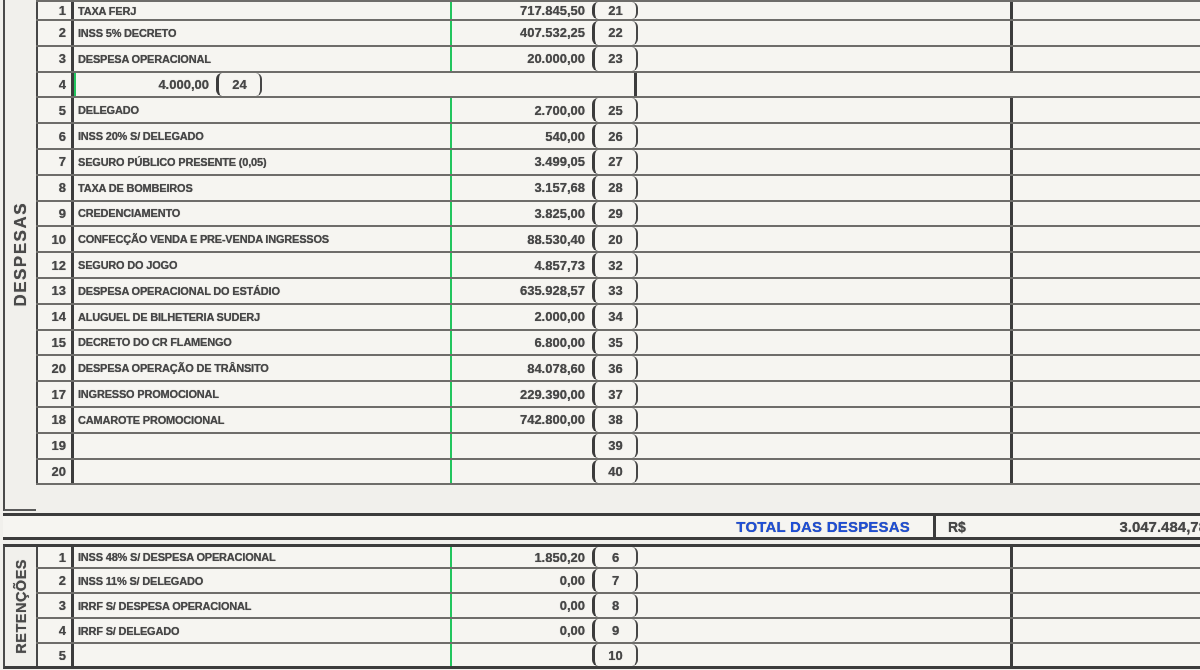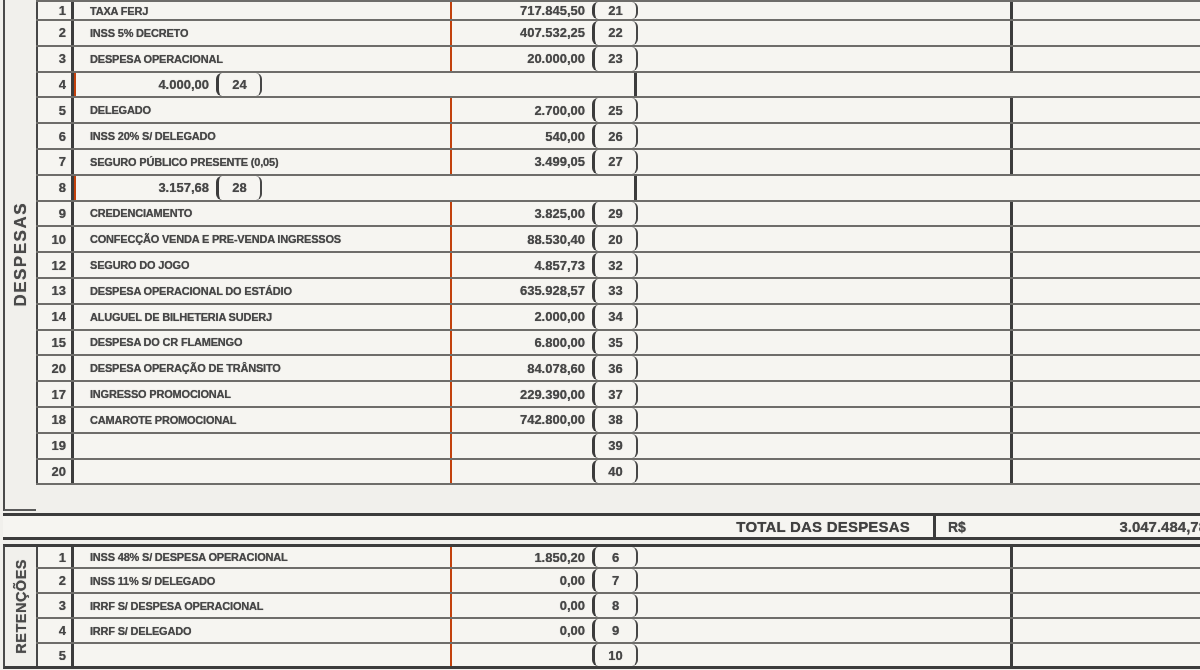--- a/index.html
+++ b/index.html
@@ -35,38 +35,38 @@
   #despesas-rows .row:first-child{height:21px;border-top:2px solid #6e6d6a;}
   #retencoes-rows .row{height:25px;}
   #retencoes-rows .row:first-child{border-top:3px solid #3c3c3c;}
   #retencoes-rows .row:last-child{border-bottom:3px solid #3c3c3c;}
 
   .c{display:flex;align-items:center;box-sizing:border-box;overflow:hidden;
      white-space:nowrap;color:#474747;font-weight:bold;
      text-shadow:0 0 0.7px rgba(71,71,71,.8);}
   .n1{width:38px;border-left:2px solid #474747;border-right:3px solid #3c3c3c;
       justify-content:flex-end;padding-right:5px;font-size:13px;}
-  .d1{width:376px;padding-left:16px;font-size:11px;letter-spacing:-0.2px;}
-  .v1{width:142px;border-left:2px solid #c2410c;justify-content:flex-end;
+  .d1{width:376px;padding-left:4px;font-size:11px;letter-spacing:-0.2px;}
+  .v1{width:142px;border-left:2px solid #22c55e;justify-content:flex-end;
       padding-right:7px;font-size:13px;}
   .n2{width:46px;border-left:3px solid #3c3c3c;border-right:2px solid #474747;
       justify-content:center;font-size:13px;border-radius:6px;}
   .d2{width:372px;padding-left:4px;font-size:11px;}
   .v2{width:190px;border-left:3px solid #3c3c3c;justify-content:flex-end;
       padding-right:6px;font-size:13px;}
 
   
   .total-row{
     position:absolute;left:3px;top:513px;width:1197px;height:27px;
     box-sizing:border-box;background:#f6f5f1;
     border-top:3px solid #3c3c3c;border-bottom:3px solid #3c3c3c;
   }
   .total-label{
     position:absolute;right:290px;top:0;height:21px;line-height:21px;
-    font-size:15px;font-weight:bold;color:#404040;letter-spacing:.2px;
+    font-size:15px;font-weight:bold;color:#1d4ed8;letter-spacing:.2px;
     text-shadow:0 0 0.7px rgba(71,71,71,.85);
   }
   .total-box{
     position:absolute;left:930px;right:0;top:0;bottom:0;
     border-left:3px solid #3c3c3c;display:flex;align-items:center;overflow:hidden;
   }
   .currency{padding-left:12px;font-size:14px;font-weight:bold;color:#474747;
     text-shadow:0 0 0.7px rgba(71,71,71,.85);}
   .total-value{flex:1;text-align:right;font-size:15px;font-weight:bold;color:#474747;
     margin-right:-7px;text-shadow:0 0 0.7px rgba(71,71,71,.85);}
@@ -131,20 +131,21 @@
       <div class="row">
         <div class="c n1">7</div>
         <div class="c d1">SEGURO PÚBLICO PRESENTE (0,05)</div>
         <div class="c v1">3.499,05</div>
         <div class="c n2">27</div>
         <div class="c d2"></div>
         <div class="c v2"></div>
       </div>
       <div class="row">
         <div class="c n1">8</div>
+        <div class="c d1">TAXA DE BOMBEIROS</div>
         <div class="c v1">3.157,68</div>
         <div class="c n2">28</div>
         <div class="c d2"></div>
         <div class="c v2"></div>
       </div>
       <div class="row">
         <div class="c n1">9</div>
         <div class="c d1">CREDENCIAMENTO</div>
         <div class="c v1">3.825,00</div>
         <div class="c n2">29</div>
@@ -178,21 +179,21 @@
       <div class="row">
         <div class="c n1">14</div>
         <div class="c d1">ALUGUEL DE BILHETERIA SUDERJ</div>
         <div class="c v1">2.000,00</div>
         <div class="c n2">34</div>
         <div class="c d2"></div>
         <div class="c v2"></div>
       </div>
       <div class="row">
         <div class="c n1">15</div>
-        <div class="c d1">DESPESA DO CR FLAMENGO</div>
+        <div class="c d1">DECRETO DO CR FLAMENGO</div>
         <div class="c v1">6.800,00</div>
         <div class="c n2">35</div>
         <div class="c d2"></div>
         <div class="c v2"></div>
       </div>
       <div class="row">
         <div class="c n1">20</div>
         <div class="c d1">DESPESA OPERAÇÃO DE TRÂNSITO</div>
         <div class="c v1">84.078,60</div>
         <div class="c n2">36</div>

